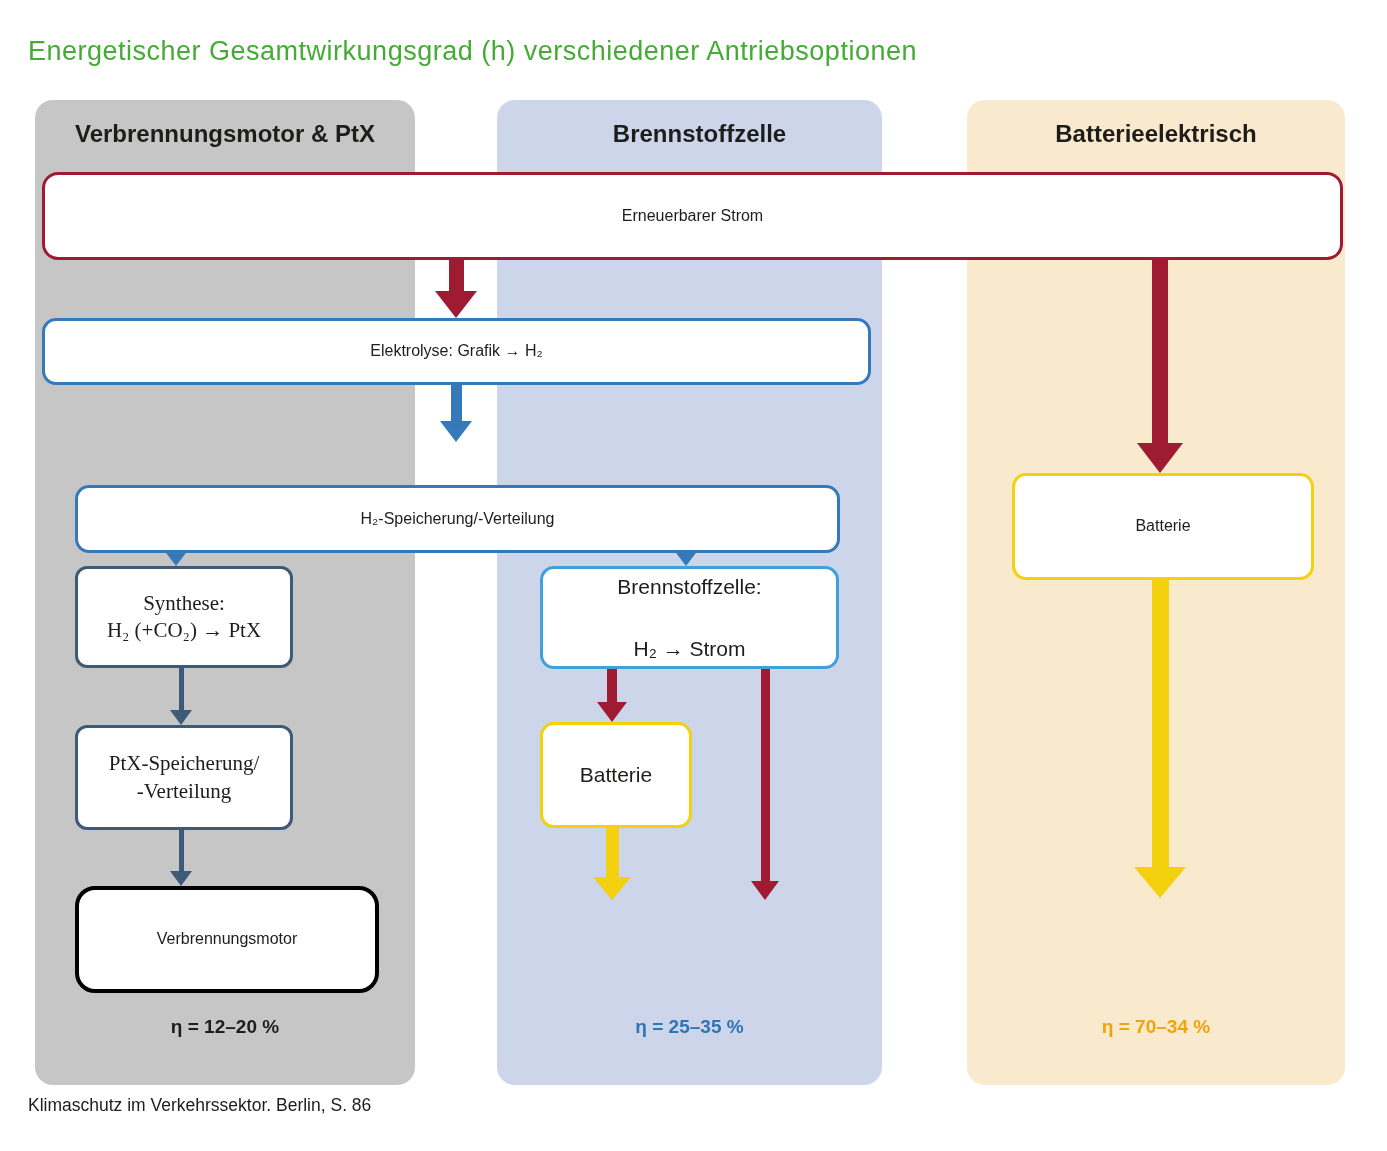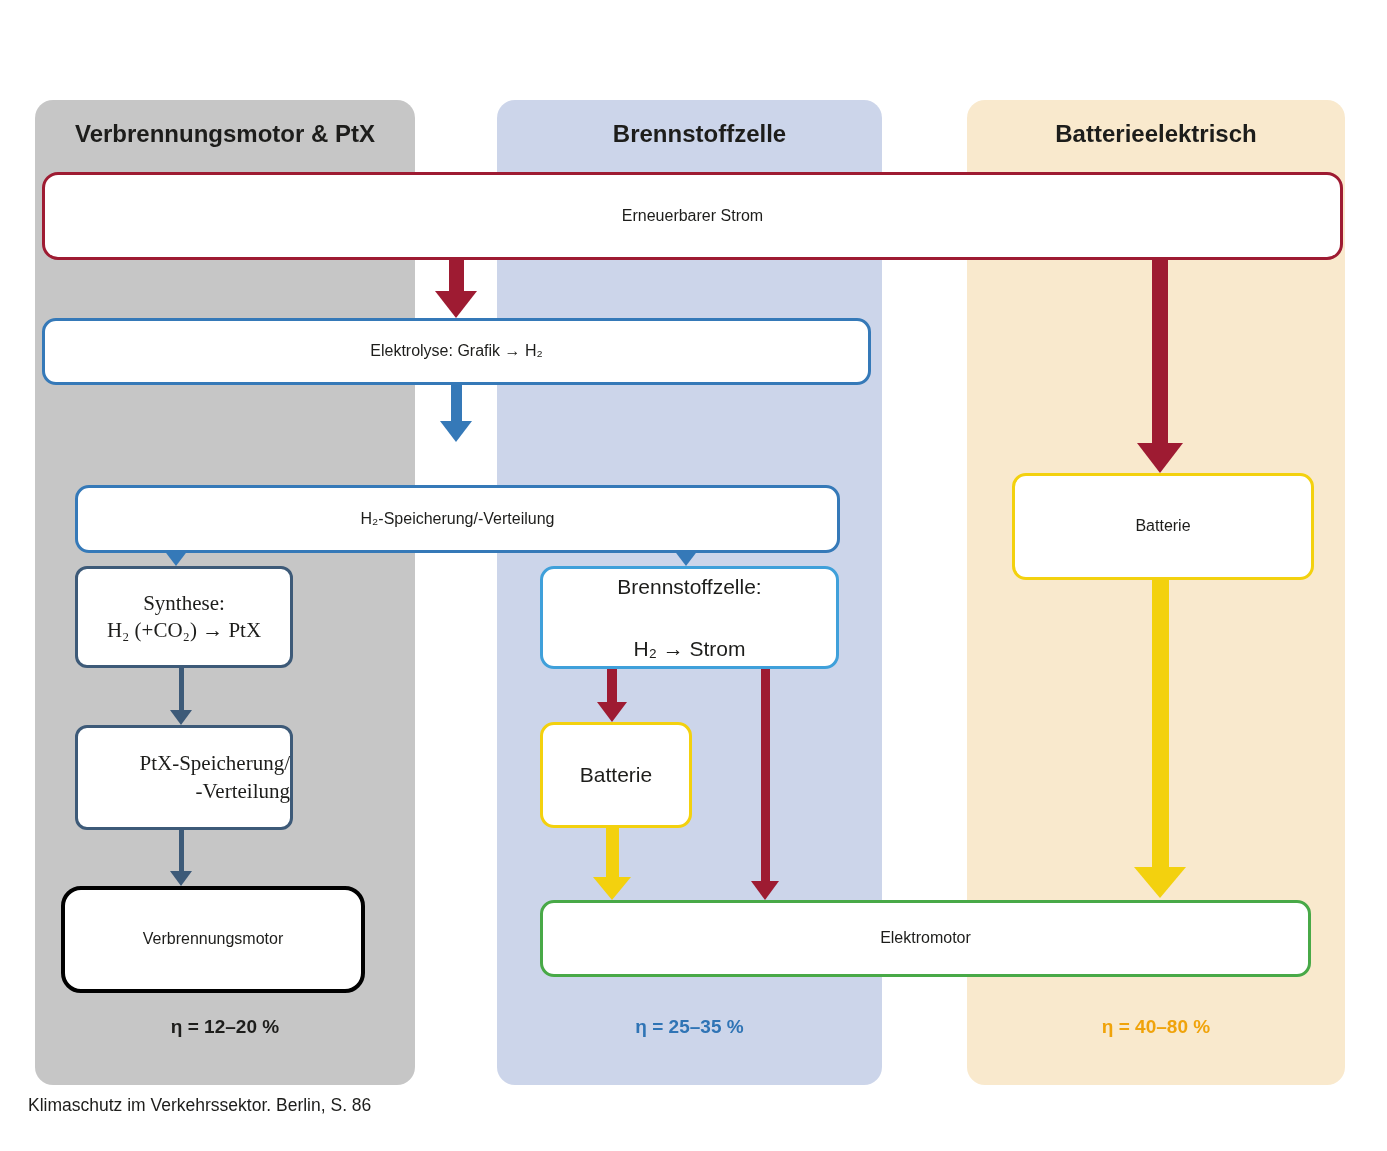--- a/index.html
+++ b/index.html
@@ -70,20 +70,21 @@
   .eta-fc{left:497px;width:385px;color:#2f74b5;}
   .eta-bev{left:967px;width:378px;color:#f0a30a;}
 
   .caption{position:absolute;left:28px;top:1092px;font-size:17.5px;line-height:26px;color:#1d1d1b;}
 </style>
 </head>
 <body>
 
 <div class="canvas">
 
+  <div class="title">Energetischer Gesamtwirkungsgrad (h) verschiedener Antriebsoptionen</div>
 
   <div class="col-bg col-gray"></div>
   <div class="col-bg col-blue"></div>
   <div class="col-bg col-tan"></div>
 
   <div class="col-header ch-ptx">Verbrennungsmotor &amp; PtX</div>
   <div class="col-header ch-fc">Brennstoffzelle</div>
   <div class="col-header ch-bev">Batterieelektrisch</div>
 
   <div class="arrow a-red" style="left:435px;top:255px;height:63px;">
@@ -141,47 +142,44 @@
 
   <div class="node b-blue" style="left:75px;top:442px;width:759px;height:62px;margin-top:43px;">
     <span>H₂-Speicherung/-Verteilung</span>
   </div>
 
   <div class="node b-slate fs21" style="left:75px;top:566px;width:212px;height:96px;">
     <span>Synthese:</span>
     <span>H₂ (+CO₂) → PtX</span>
   </div>
 
-  <div class="node b-slate fs21" style="left:75px;top:725px;width:212px;height:99px;align-items:flex-end;">
+  <div class="node b-slate fs21" style="left:75px;top:725px;width:212px;height:99px;">
     <span>PtX-Speicherung/</span>
     <span>-Verteilung</span>
   </div>
 
-  <div class="node b-black" style="left:61px;top:886px;width:296px;height:99px;">
+  <div class="node b-black" style="left:75px;top:886px;width:296px;height:99px;">
     <span>Verbrennungsmotor</span>
   </div>
 
   <div class="node b-lblue fs21" style="left:540px;top:566px;width:293px;height:97px;gap:34px;">
     <span>Brennstoffzelle:</span>
     <span>H₂ → Strom</span>
   </div>
 
   <div class="node b-yellow fs21" style="left:540px;top:722px;width:146px;height:100px;">
     <span>Batterie</span>
   </div>
 
   <div class="node b-yellow" style="left:1012px;top:473px;width:296px;height:101px;">
     <span>Batterie</span>
   </div>
 
-  <div class="node b-green" style="left:540px;top:900px;width:765px;height:71px;">
-    <span>Elektromotor</span>
-  </div>
 
   <div class="eta eta-ptx">η = 12–20 %</div>
   <div class="eta eta-fc">η = 25–35 %</div>
-  <div class="eta eta-bev">η = 40–80 %</div>
+  <div class="eta eta-bev">η = 70–34 %</div>
 
   <div class="caption">
     <div>Klimaschutz im Verkehrssektor. Berlin, S. 86</div>
   </div>
 
 </div>
 
 </body></html>

